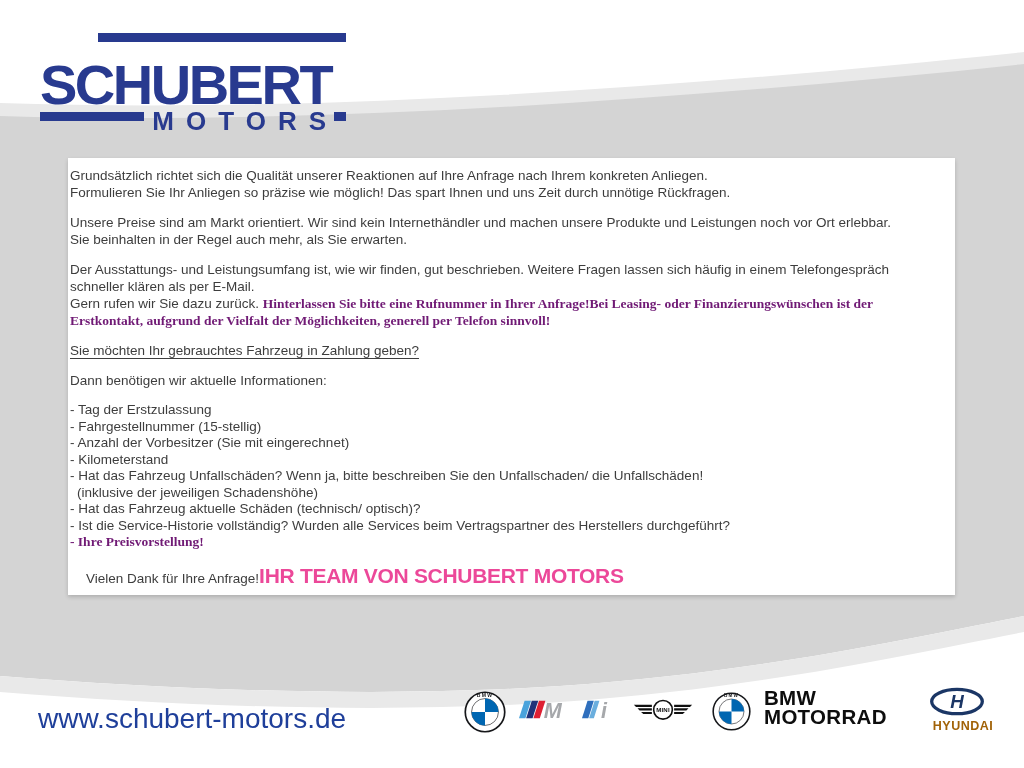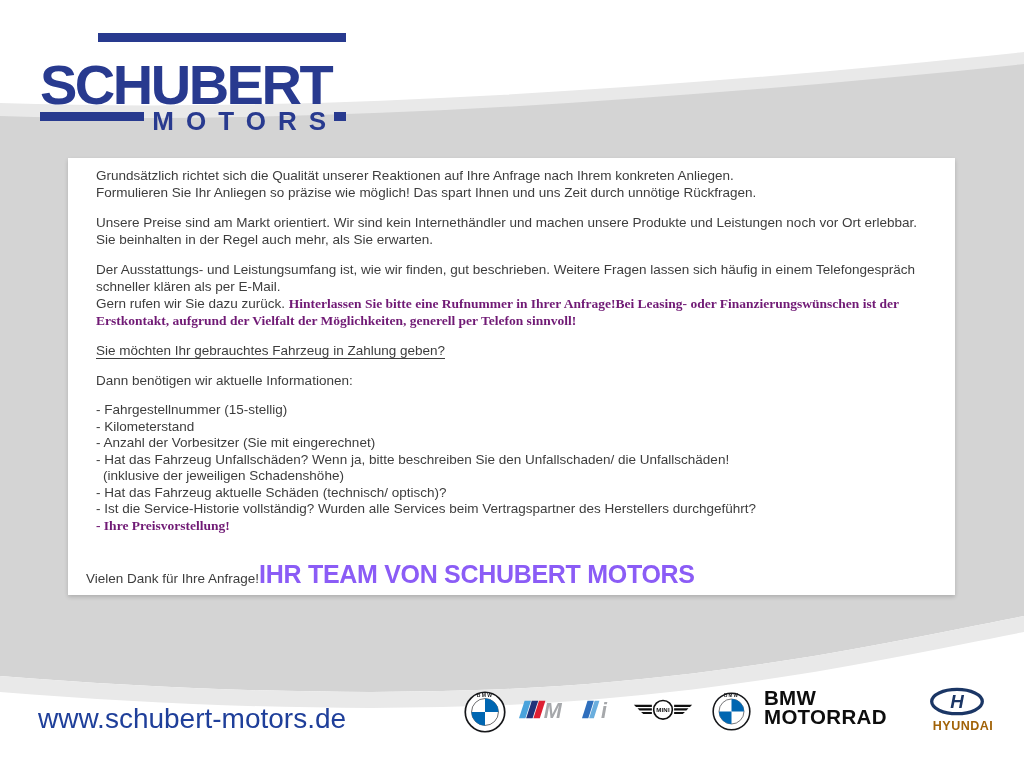--- a/index.html
+++ b/index.html
@@ -12,30 +12,30 @@
   .logo-bar-top{height:9px;background:#283a8f;margin-left:58px;}
   .logo-main{font-size:56px;font-weight:bold;color:#283a8f;letter-spacing:-2.5px;line-height:50px;margin-top:18px;white-space:nowrap;}
   .logo-sub-row{display:flex;align-items:flex-start;gap:8px;margin-top:2px;}
   .logo-bar-left{flex:1;height:9px;background:#283a8f;}
   .logo-sub{font-size:26px;font-weight:bold;color:#283a8f;letter-spacing:12px;line-height:19px;margin-right:-12px;}
   .logo-square{width:12px;height:9px;background:#283a8f;}
 
   
   .card{position:absolute;left:68px;top:158px;width:887px;height:437px;background:#ffffff;
         box-shadow:0 2px 4px rgba(0,0,0,0.18);z-index:1;box-sizing:border-box;
-        padding:9px 14px 10px 28px;color:#3d3d3d;font-size:13.5px;line-height:17px;}
+        padding:9px 14px 10px 2px;color:#3d3d3d;font-size:13.5px;line-height:17px;}
   .para{margin:0 0 13px 0;white-space:pre-line;}
   .bold{font-weight:bold;color:#701a75;font-family:Liberation Serif, serif;}
   .underline{text-decoration:underline;text-underline-offset:3px;}
   .list{margin:0;}
   .list-item{line-height:16.5px;white-space:pre-line;}
   .indent{padding-left:7px;}
   .card-bottom{position:absolute;left:18px;right:32px;bottom:8px;display:flex;align-items:baseline;}
   .thanks{font-size:13.5px;color:#3d3d3d;}
-  .team{font-size:25px;font-weight:bold;color:#8b5cf6;letter-spacing:-0.3px;}
+  .team{font-size:21px;font-weight:bold;color:#ec4899;letter-spacing:-0.3px;}
 
   
   .website{position:absolute;left:38px;top:703px;font-size:28px;color:#1f3f9a;z-index:1;white-space:nowrap;}
   .brandmark{position:absolute;z-index:1;}
   .bmw-roundel-1{left:464px;top:691px;}
   .m-logo{left:519px;top:699px;}
   .i-logo{left:582px;top:699px;}
   .mini-logo{left:632px;top:699px;}
   .bmw-roundel-2{left:712px;top:692px;}
   .motorrad-text{left:764px;top:688px;font-weight:800;font-size:20.5px;line-height:19px;color:#0d0d0d;letter-spacing:0.3px;white-space:nowrap;}
@@ -68,23 +68,24 @@
     <p class="para">Grundsätzlich richtet sich die Qualität unserer Reaktionen auf Ihre Anfrage nach Ihrem konkreten Anliegen.
 Formulieren Sie Ihr Anliegen so präzise wie möglich! Das spart Ihnen und uns Zeit durch unnötige Rückfragen.</p>
     <p class="para">Unsere Preise sind am Markt orientiert. Wir sind kein Internethändler und machen unsere Produkte und Leistungen noch vor Ort erlebbar.
 Sie beinhalten in der Regel auch mehr, als Sie erwarten.</p>
     <p class="para"><span>Der Ausstattungs- und Leistungsumfang ist, wie wir finden, gut beschrieben. Weitere Fragen lassen sich häufig in einem Telefongespräch
 schneller klären als per E-Mail.
 Gern rufen wir Sie dazu zurück. </span><span class="bold">Hinterlassen Sie bitte eine Rufnummer in Ihrer Anfrage!</span><span class="bold">Bei Leasing- oder Finanzierungswünschen ist der Erstkontakt, aufgrund der Vielfalt der Möglichkeiten, generell per Telefon sinnvoll!</span></p>
     <p class="para underline">Sie möchten Ihr gebrauchtes Fahrzeug in Zahlung geben?</p>
     <p class="para">Dann benötigen wir aktuelle Informationen:</p>
     <div class="list">
+        <div class="list-item">- Tag der Erstzulassung</div>
         <div class="list-item">- Fahrgestellnummer (15-stellig)</div>
+        <div class="list-item">- Anzahl der Vorbesitzer (Sie mit eingerechnet)</div>
         <div class="list-item">- Kilometerstand</div>
-        <div class="list-item">- Anzahl der Vorbesitzer (Sie mit eingerechnet)</div>
         <div class="list-item">- Hat das Fahrzeug Unfallschäden? Wenn ja, bitte beschreiben Sie den Unfallschaden/ die Unfallschäden!</div>
         <div class="list-item indent">(inklusive der jeweiligen Schadenshöhe)</div>
         <div class="list-item">- Hat das Fahrzeug aktuelle Schäden (technisch/ optisch)?</div>
         <div class="list-item">- Ist die Service-Historie vollständig? Wurden alle Services beim Vertragspartner des Herstellers durchgeführt?</div>
         <div class="list-item bold">- Ihre Preisvorstellung!</div>
       </div>
     <div class="card-bottom">
       <span class="thanks">Vielen Dank für Ihre Anfrage!</span>
       <span class="team">IHR TEAM VON SCHUBERT MOTORS</span>
     </div>

